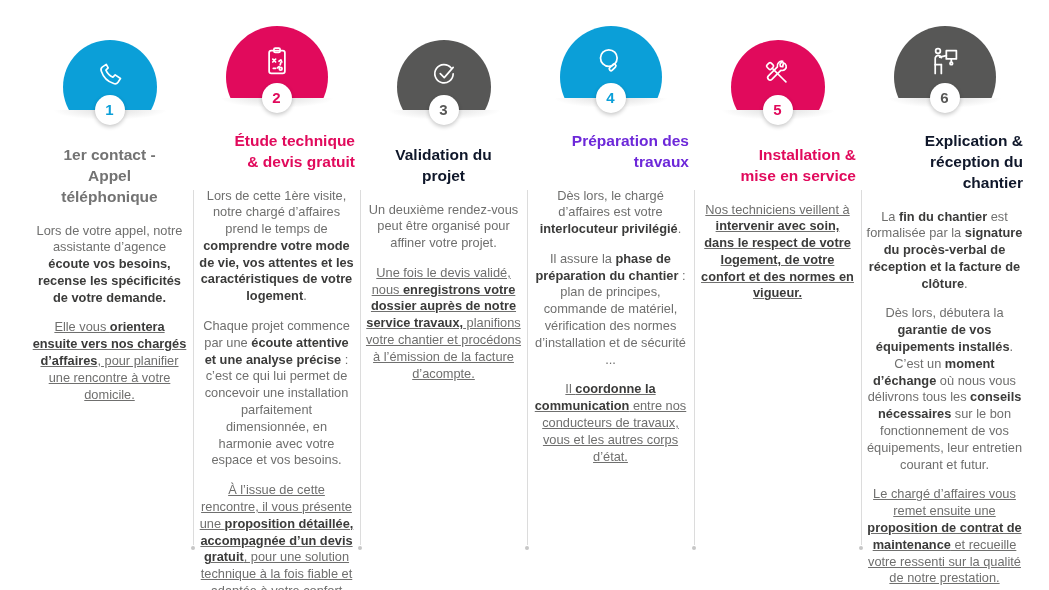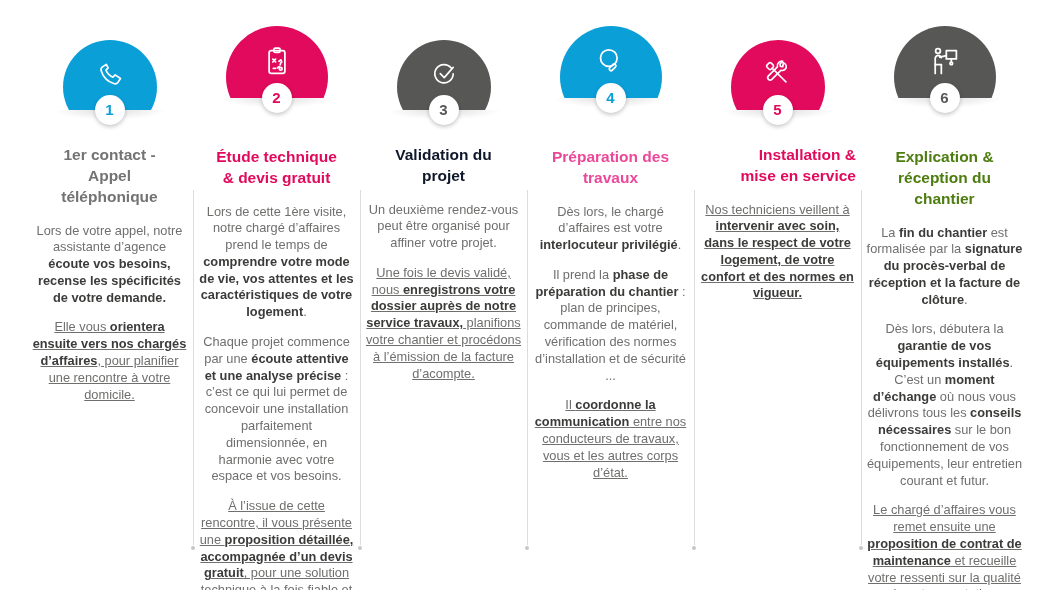--- a/index.html
+++ b/index.html
@@ -24,21 +24,21 @@
     font-weight:bold; font-size:15px; line-height:30px; z-index:2; }
   .step.high .badge { top:67px; }
   .step.low  .badge { top:79px; }
 
   .shadow { position:absolute; left:50%; transform:translateX(-50%); width:138px; height:13px; z-index:0;
     background:radial-gradient(ellipse 55% 100% at 50% 0, rgba(60,60,60,.17), rgba(60,60,60,0) 75%); }
   .step.high .shadow { top:82px; }
   .step.low  .shadow { top:94px; }
 
   .title { font-weight:bold; font-size:15.5px; line-height:21px; white-space:pre-line; }
-  .step.high .title { margin-top:18px; }
+  .step.high .title { margin-top:2px;text-align:right; }
   .step.low  .title { margin-top:16px; }
 
   .desc { margin-top:14px; font-size:12.8px; line-height:16.8px; color:#6f6f6e; }
   .desc p { margin:0 0 13px 0; }
   .desc p:last-child { margin-bottom:0;text-decoration:underline; }
   .desc .b { font-weight:bold; color:#3b3b3a; }
 
   .divider { position:absolute; top:174px; right:-0.5px; width:1px; height:355px; background:#dcdcdc; }
   .divider .dot { position:absolute; left:50%; transform:translateX(-50%); bottom:-5px;
     width:4px; height:4px; border-radius:50%; background:#c7c7c7; }
@@ -141,25 +141,25 @@
             <g transform="rotate(45 29 27)">
                 <rect x="27" y="27" width="4" height="9" rx="2"></rect>
               </g>
           </svg>
         </div>
       </div>
       <div class="badge">
         <span style="color: rgb(11, 159, 216);">4</span>
       </div>
     </div>
-    <h3 class="title" style="color: #ec4899;">Préparation des
+    <h3 class="title" style="color: #6d28d9;">Préparation des
 travaux</h3>
     <div class="desc">
         <p><span>Dès lors, le chargé d’affaires est votre </span><span class="b">interlocuteur privilégié</span><span>.</span></p>
-        <p><span>Il prend la </span><span class="b">phase de préparation du chantier</span><span> : plan de principes, commande de matériel, vérification des normes d’installation et de sécurité ...</span></p>
+        <p><span>Il assure la </span><span class="b">phase de préparation du chantier</span><span> : plan de principes, commande de matériel, vérification des normes d’installation et de sécurité ...</span></p>
         <p><span>Il </span><span class="b">coordonne la communication</span><span> entre nos conducteurs de travaux, vous et les autres corps d’état.</span></p>
       </div>
     <div class="divider">
         <div class="dot"></div>
       </div>
   </section>
 
   <section class="step low">
     <div class="header">
       <div class="shadow"></div>
@@ -202,21 +202,21 @@
             <rect x="25.5" y="11" width="11.5" height="9.5"></rect>
             <path d="M31.2 20.5 v3"></path>
             <circle cx="31.2" cy="25.6" r="1.5"></circle>
           </svg>
         </div>
       </div>
       <div class="badge">
         <span style="color: rgb(87, 87, 86);">6</span>
       </div>
     </div>
-    <h3 class="title" style="color: #4d7c0f;">Explication &amp;
+    <h3 class="title" style="color: #0f172a;">Explication &amp;
 réception du
 chantier</h3>
     <div class="desc">
         <p><span>La </span><span class="b">fin du chantier</span><span> est formalisée par la </span><span class="b">signature du procès-verbal de réception et la facture de clôture</span><span>.</span></p>
         <p><span>Dès lors, débutera la </span><span class="b">garantie de vos équipements installés</span><span>. C’est un </span><span class="b">moment d’échange</span><span> où nous vous délivrons tous les </span><span class="b">conseils nécessaires</span><span> sur le bon fonctionnement de vos équipements, leur entretien courant et futur.</span></p>
         <p><span>Le chargé d’affaires vous remet ensuite une </span><span class="b">proposition de contrat de maintenance</span><span> et recueille votre ressenti sur la qualité de notre prestation.</span></p>
       </div>
   </section>
 
 </div>

